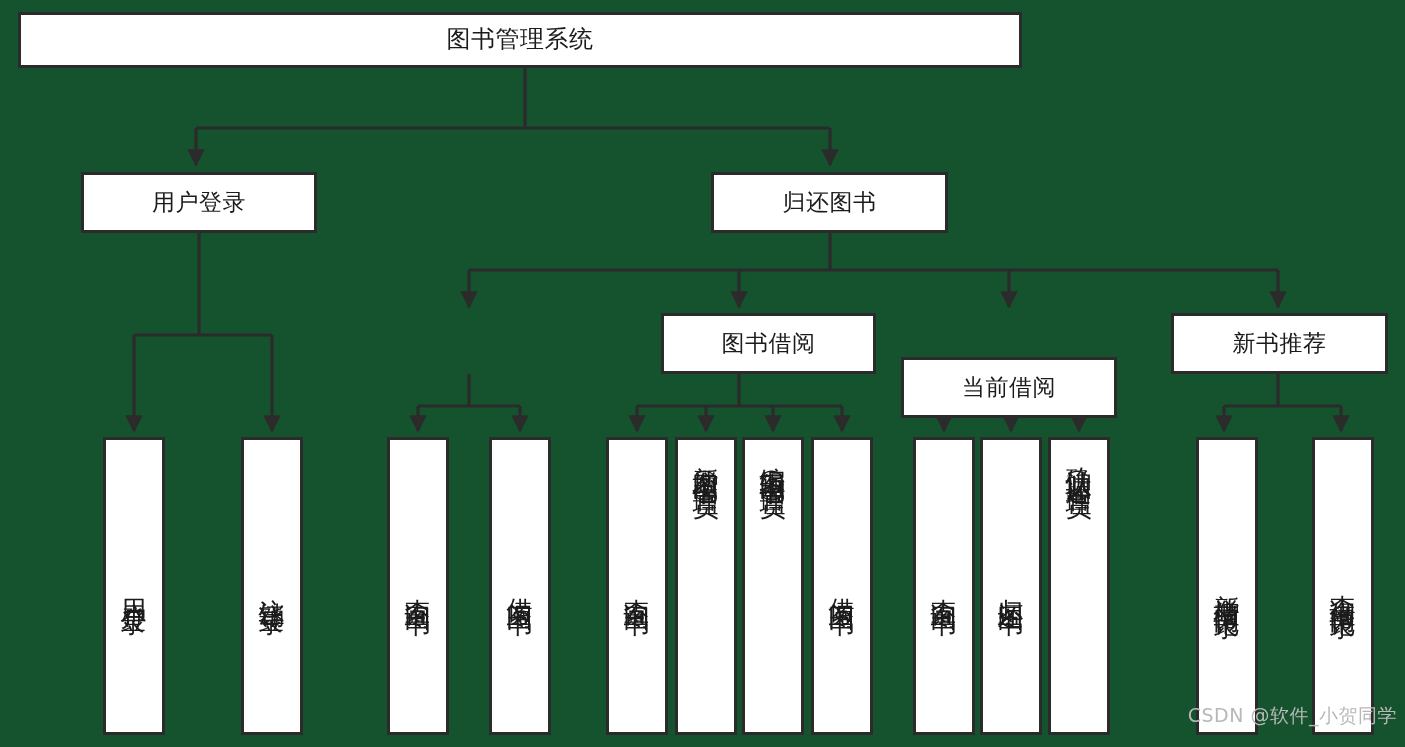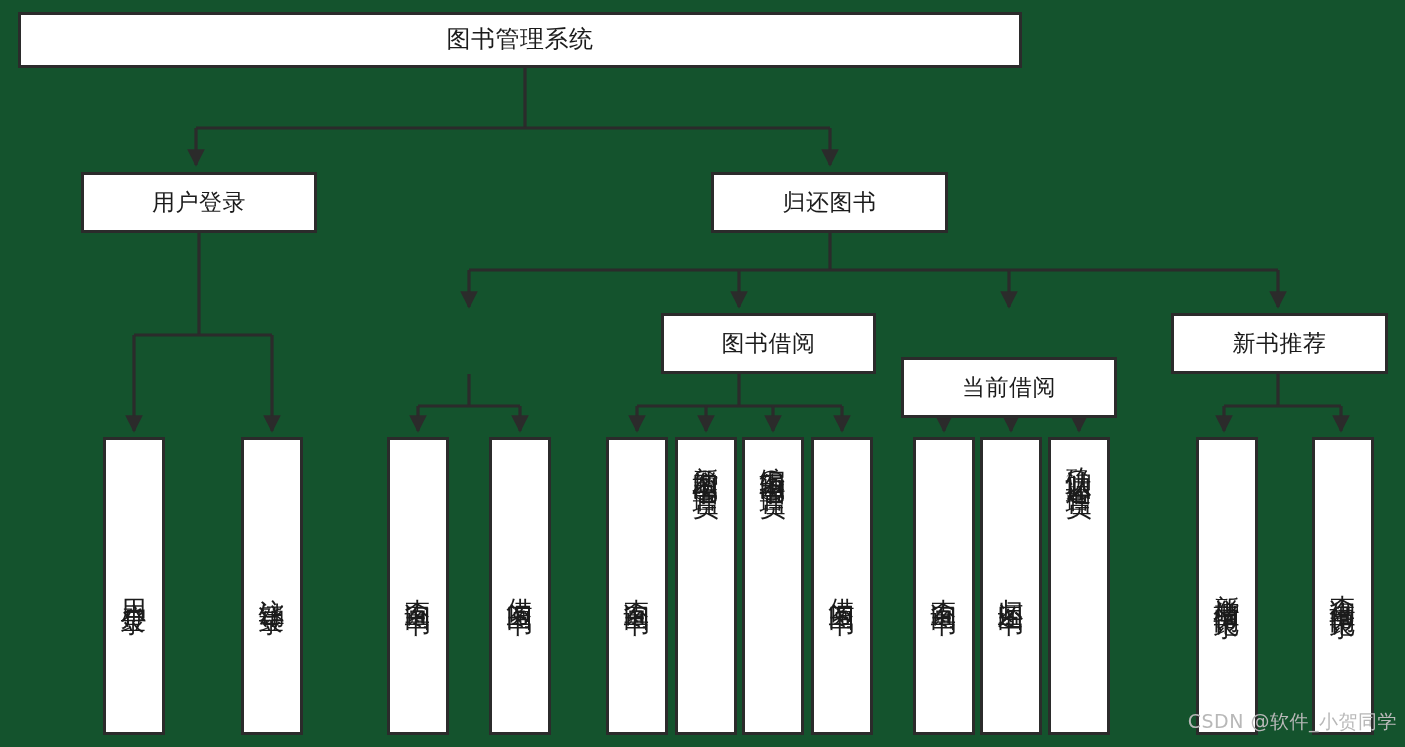--- a/index.html
+++ b/index.html
@@ -53,21 +53,21 @@
     padding: 6px 0;
     align-items: center;
     justify-content: center;
   }
   .node.vert.topalign {
     justify-content: flex-start;
   }
   .watermark {
     position: absolute;
     right: 8px;
-    bottom: 12px;
+    bottom: 18px;
     font-size: 19px;
     color: #b8b8b8;
     letter-spacing: 0.5px;
     white-space: nowrap;
     font-family: "DejaVu Sans", "Liberation Sans", sans-serif;
   }
 </style>
 </head>
 <body>
 

